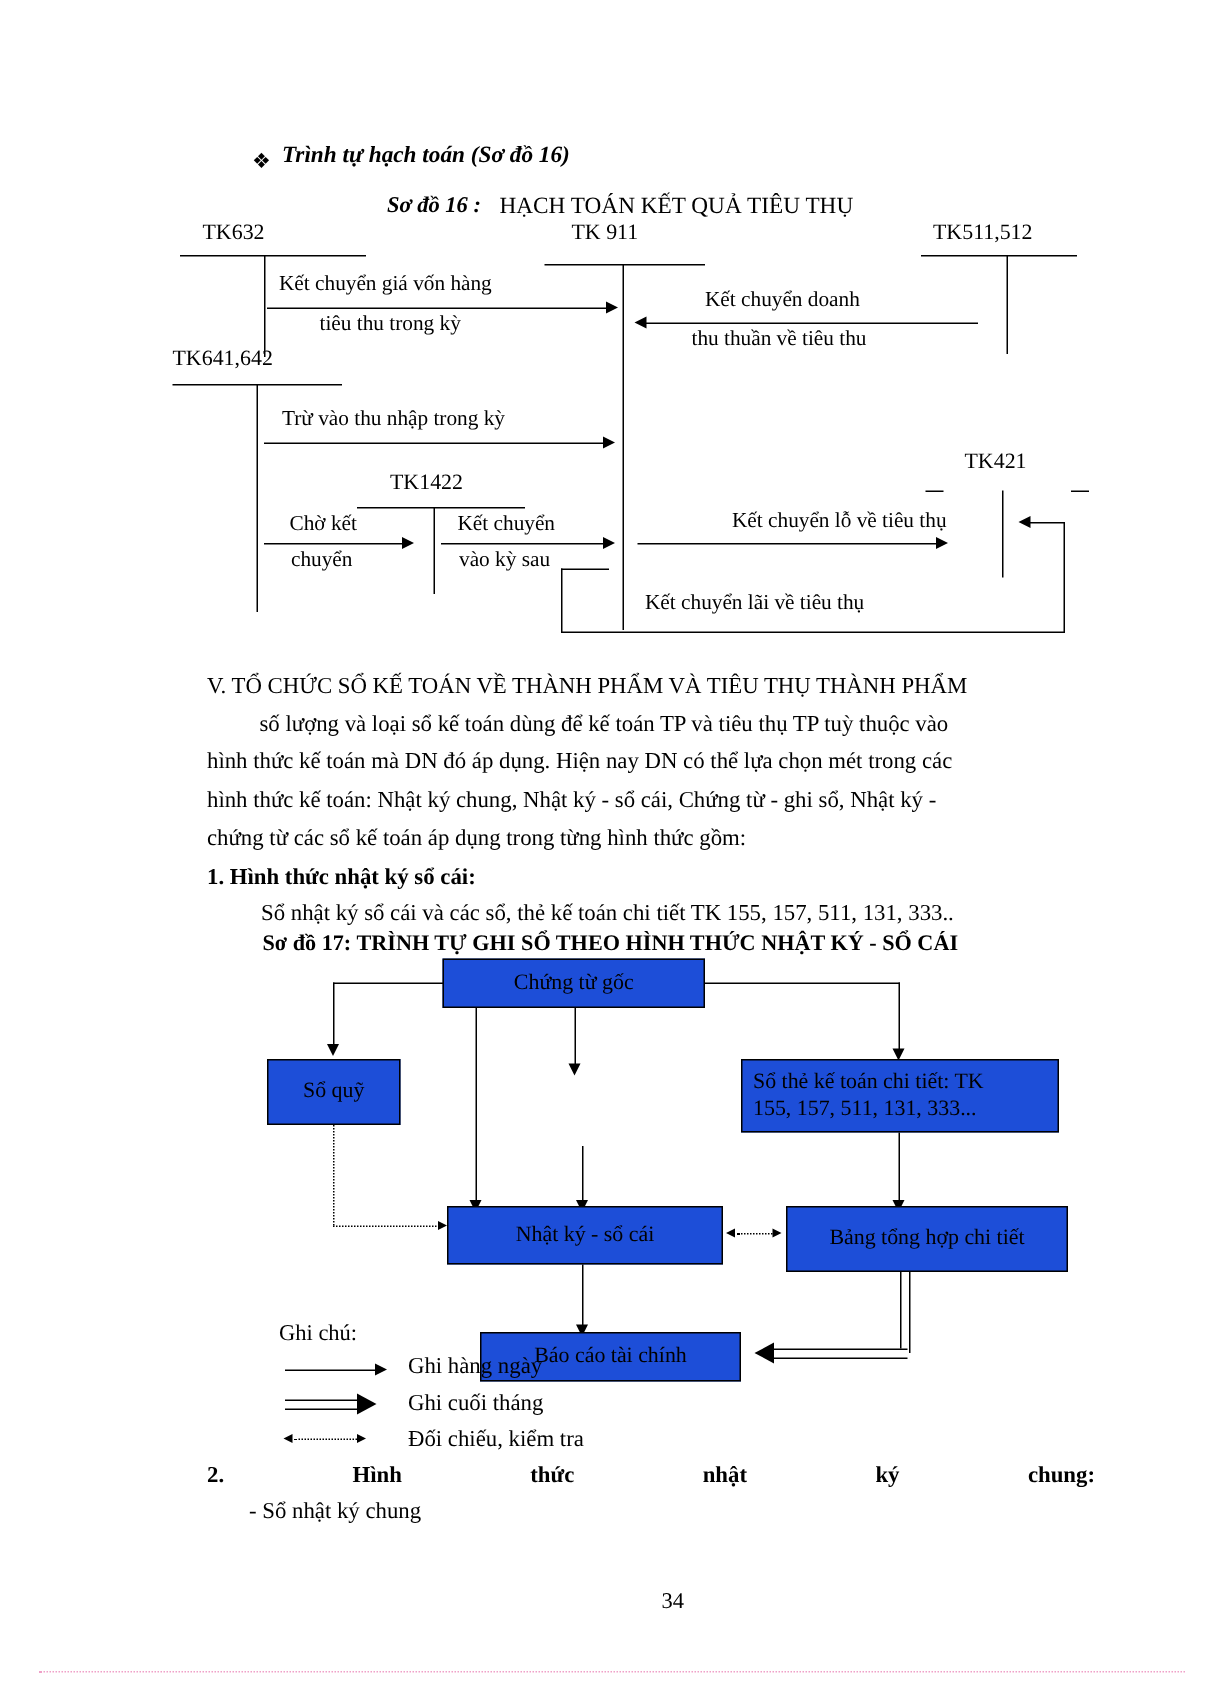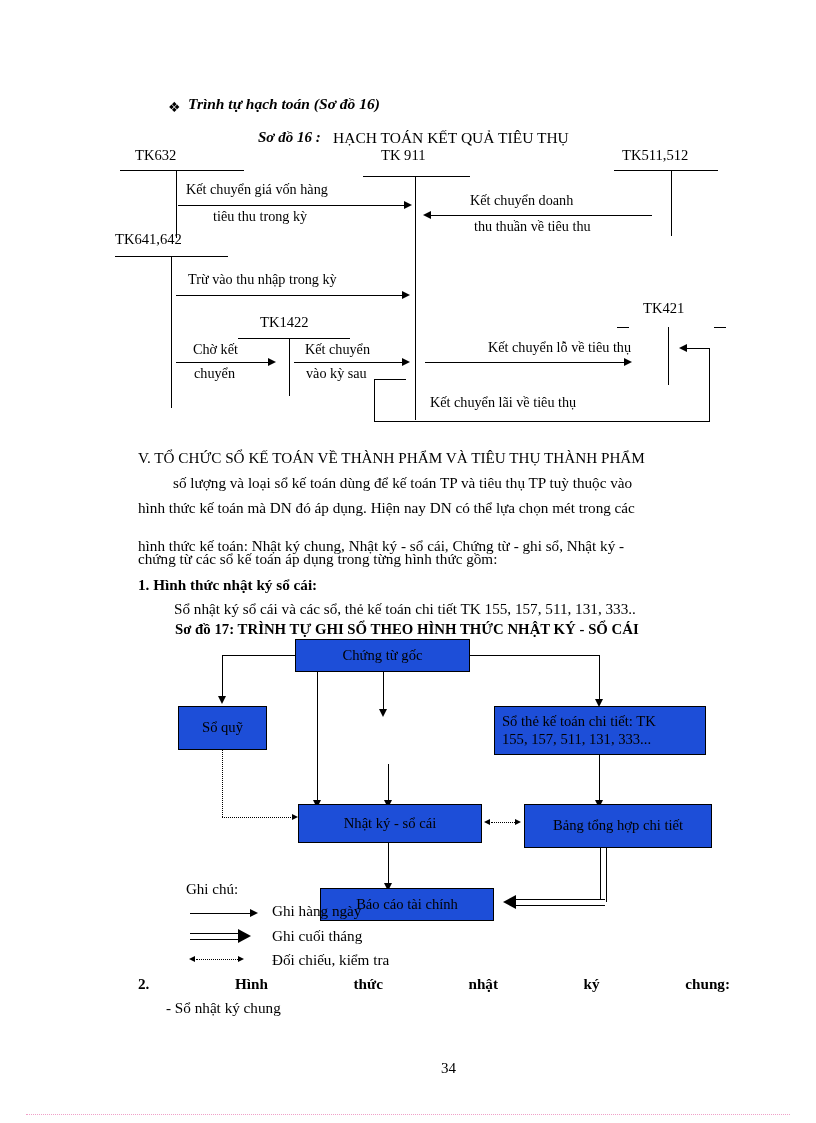--- a/index.html
+++ b/index.html
@@ -70,21 +70,21 @@
     <div class="vl" style="left:671px;top:170px;height:66px;"></div>
 
     <span class="txt" style="left:186px;top:182px;font-size:14.2px;">Kết chuyển giá vốn hàng</span>
     <div class="hl" style="left:178px;top:205px;width:228px;"></div>
     <div class="arrowhead ah-right" style="left:404px;top:201px;"></div>
     <span class="txt" style="left:213px;top:209px;font-size:14.2px;">tiêu thu trong kỳ</span>
 
     <span class="txt" style="left:470px;top:193px;font-size:14.2px;">Kết chuyển doanh</span>
     <div class="hl" style="left:430px;top:215px;width:222px;"></div>
     <div class="arrowhead ah-left" style="left:423px;top:211px;"></div>
-    <span class="txt" style="left:461px;top:219px;font-size:14.2px;margin-left:13px;">thu thuần về tiêu thu</span>
+    <span class="txt" style="left:461px;top:219px;font-size:14.2px;">thu thuần về tiêu thu</span>
 
     <span class="txt" style="left:115px;top:232px;font-size:14.6px;">TK641,642</span>
     <div class="hl" style="left:115px;top:256px;width:113px;"></div>
     <div class="vl" style="left:171px;top:256px;height:152px;"></div>
 
     <span class="txt" style="left:188px;top:272px;font-size:14.2px;">Trừ vào thu nhập trong kỳ</span>
     <div class="hl" style="left:176px;top:295px;width:228px;"></div>
     <div class="arrowhead ah-right" style="left:402px;top:291px;"></div>
 
     <span class="txt" style="left:260px;top:315px;font-size:14.6px;">TK1422</span>
@@ -116,21 +116,21 @@
     <div class="hl" style="left:374px;top:421px;width:336px;"></div>
     <div class="vl" style="left:374px;top:379px;height:43px;"></div>
     <div class="hl" style="left:374px;top:379px;width:32px;"></div>
     <span class="txt" style="left:430px;top:395px;font-size:14.2px;">Kết chuyển lãi về tiêu thụ</span>
   </div>
 
   <div class="abs" style="left:0;top:0;width:816px;">
     <span class="txt body-text" style="left:138px;top:450px;">V. TỔ CHỨC SỔ KẾ TOÁN VỀ THÀNH PHẨM VÀ TIÊU THỤ THÀNH PHẨM</span>
     <span class="txt body-text" style="left:173px;top:475px;">số lượng và loại sổ kế toán dùng để kế toán TP và tiêu thụ TP tuỳ thuộc vào</span>
     <span class="txt body-text" style="left:138px;top:500px;">hình thức kế toán mà DN đó áp dụng. Hiện nay DN có thể lựa chọn mét trong các</span>
-    <span class="txt body-text" style="left:138px;top:526px;margin-top:12px;">hình thức kế toán: Nhật ký chung, Nhật ký - sổ cái, Chứng từ - ghi sổ, Nhật ký -</span>
+    <span class="txt body-text" style="left:138px;top:526px;">hình thức kế toán: Nhật ký chung, Nhật ký - sổ cái, Chứng từ - ghi sổ, Nhật ký -</span>
     <span class="txt body-text" style="left:138px;top:551px;">chứng từ các sổ kế toán áp dụng trong từng hình thức gồm:</span>
     <span class="txt body-text bold" style="left:138px;top:577px;">1. Hình thức nhật ký sổ cái:</span>
     <span class="txt body-text" style="left:142px;top:601px;margin-left:32px;">Sổ nhật ký sổ cái và các sổ, thẻ kế toán chi tiết TK 155, 157, 511, 131, 333..</span>
   </div>
 
   <div class="abs" style="left:0;top:0;width:816px;height:980px;">
 
     <span class="txt" style="left:175px;top:622px;font-size:14.8px;font-weight:bold;">Sơ đồ 17: TRÌNH TỰ GHI SỔ THEO HÌNH THỨC NHẬT KÝ - SỔ CÁI</span>
 
     <div class="box" style="left:295px;top:639px;width:175px;height:33px;">

